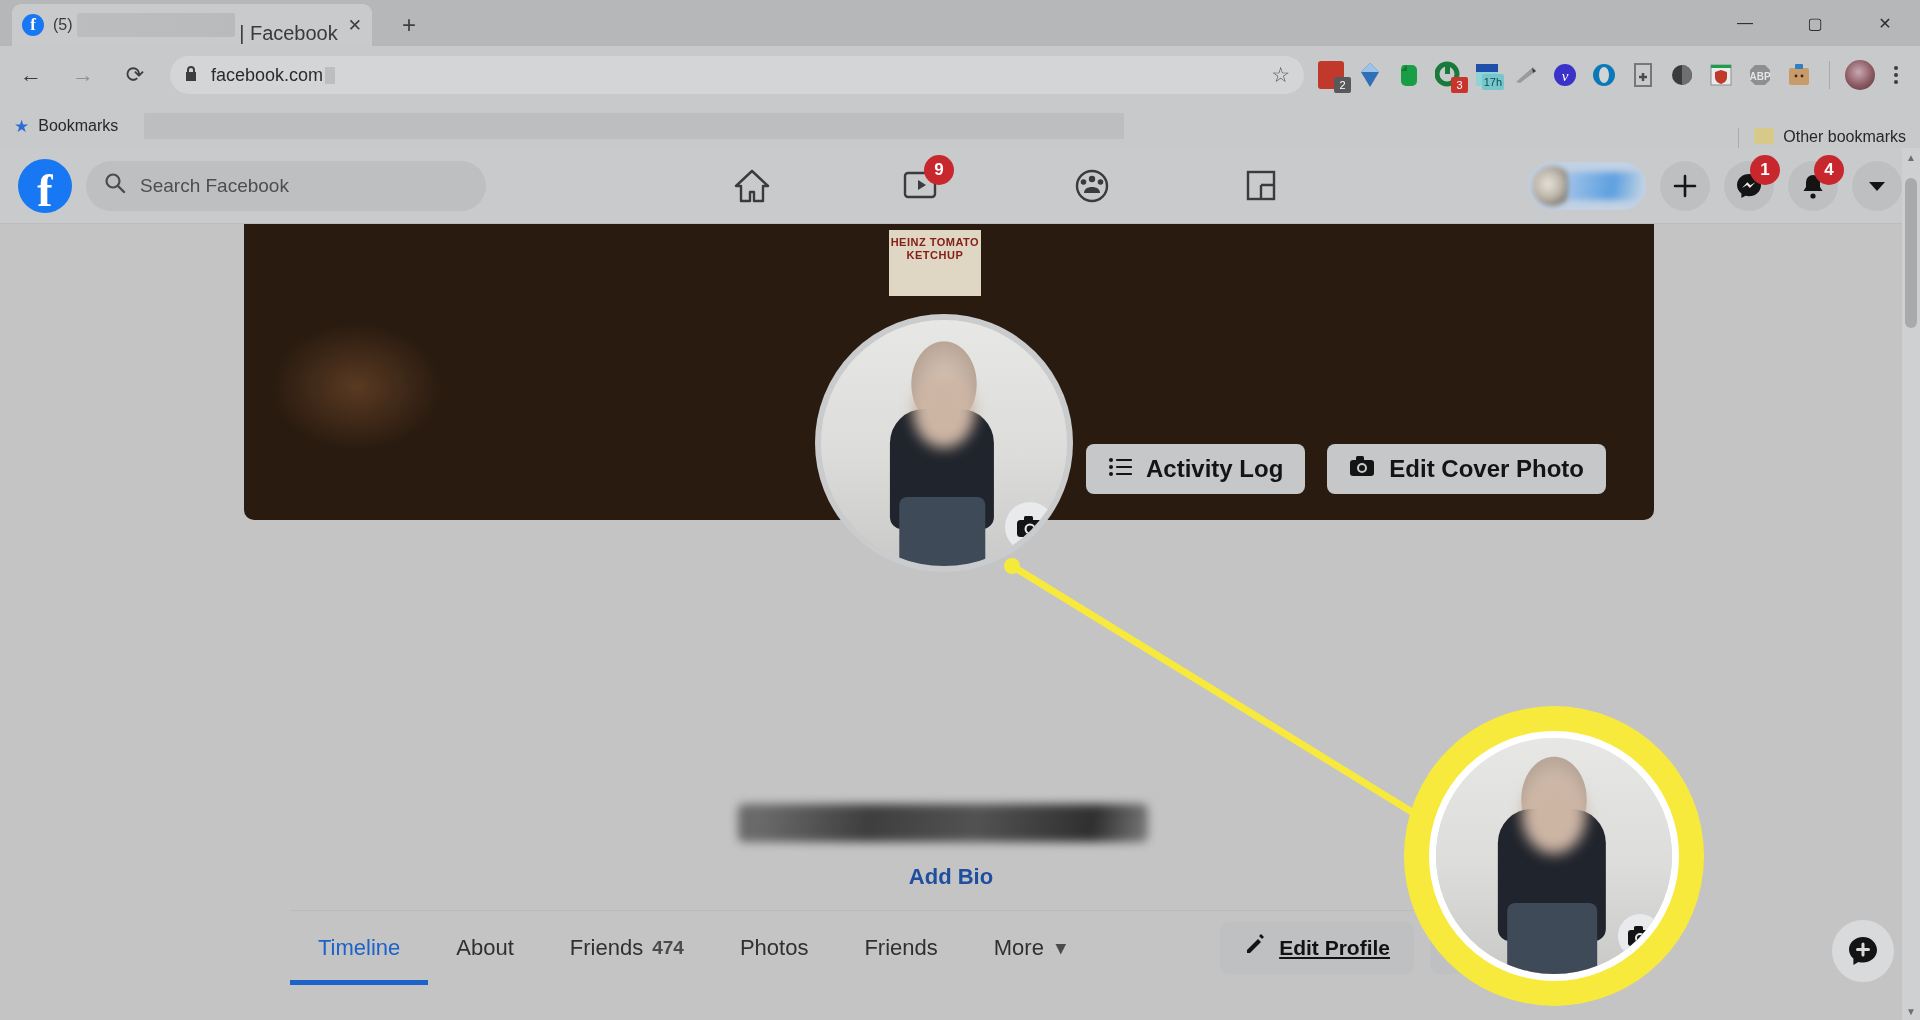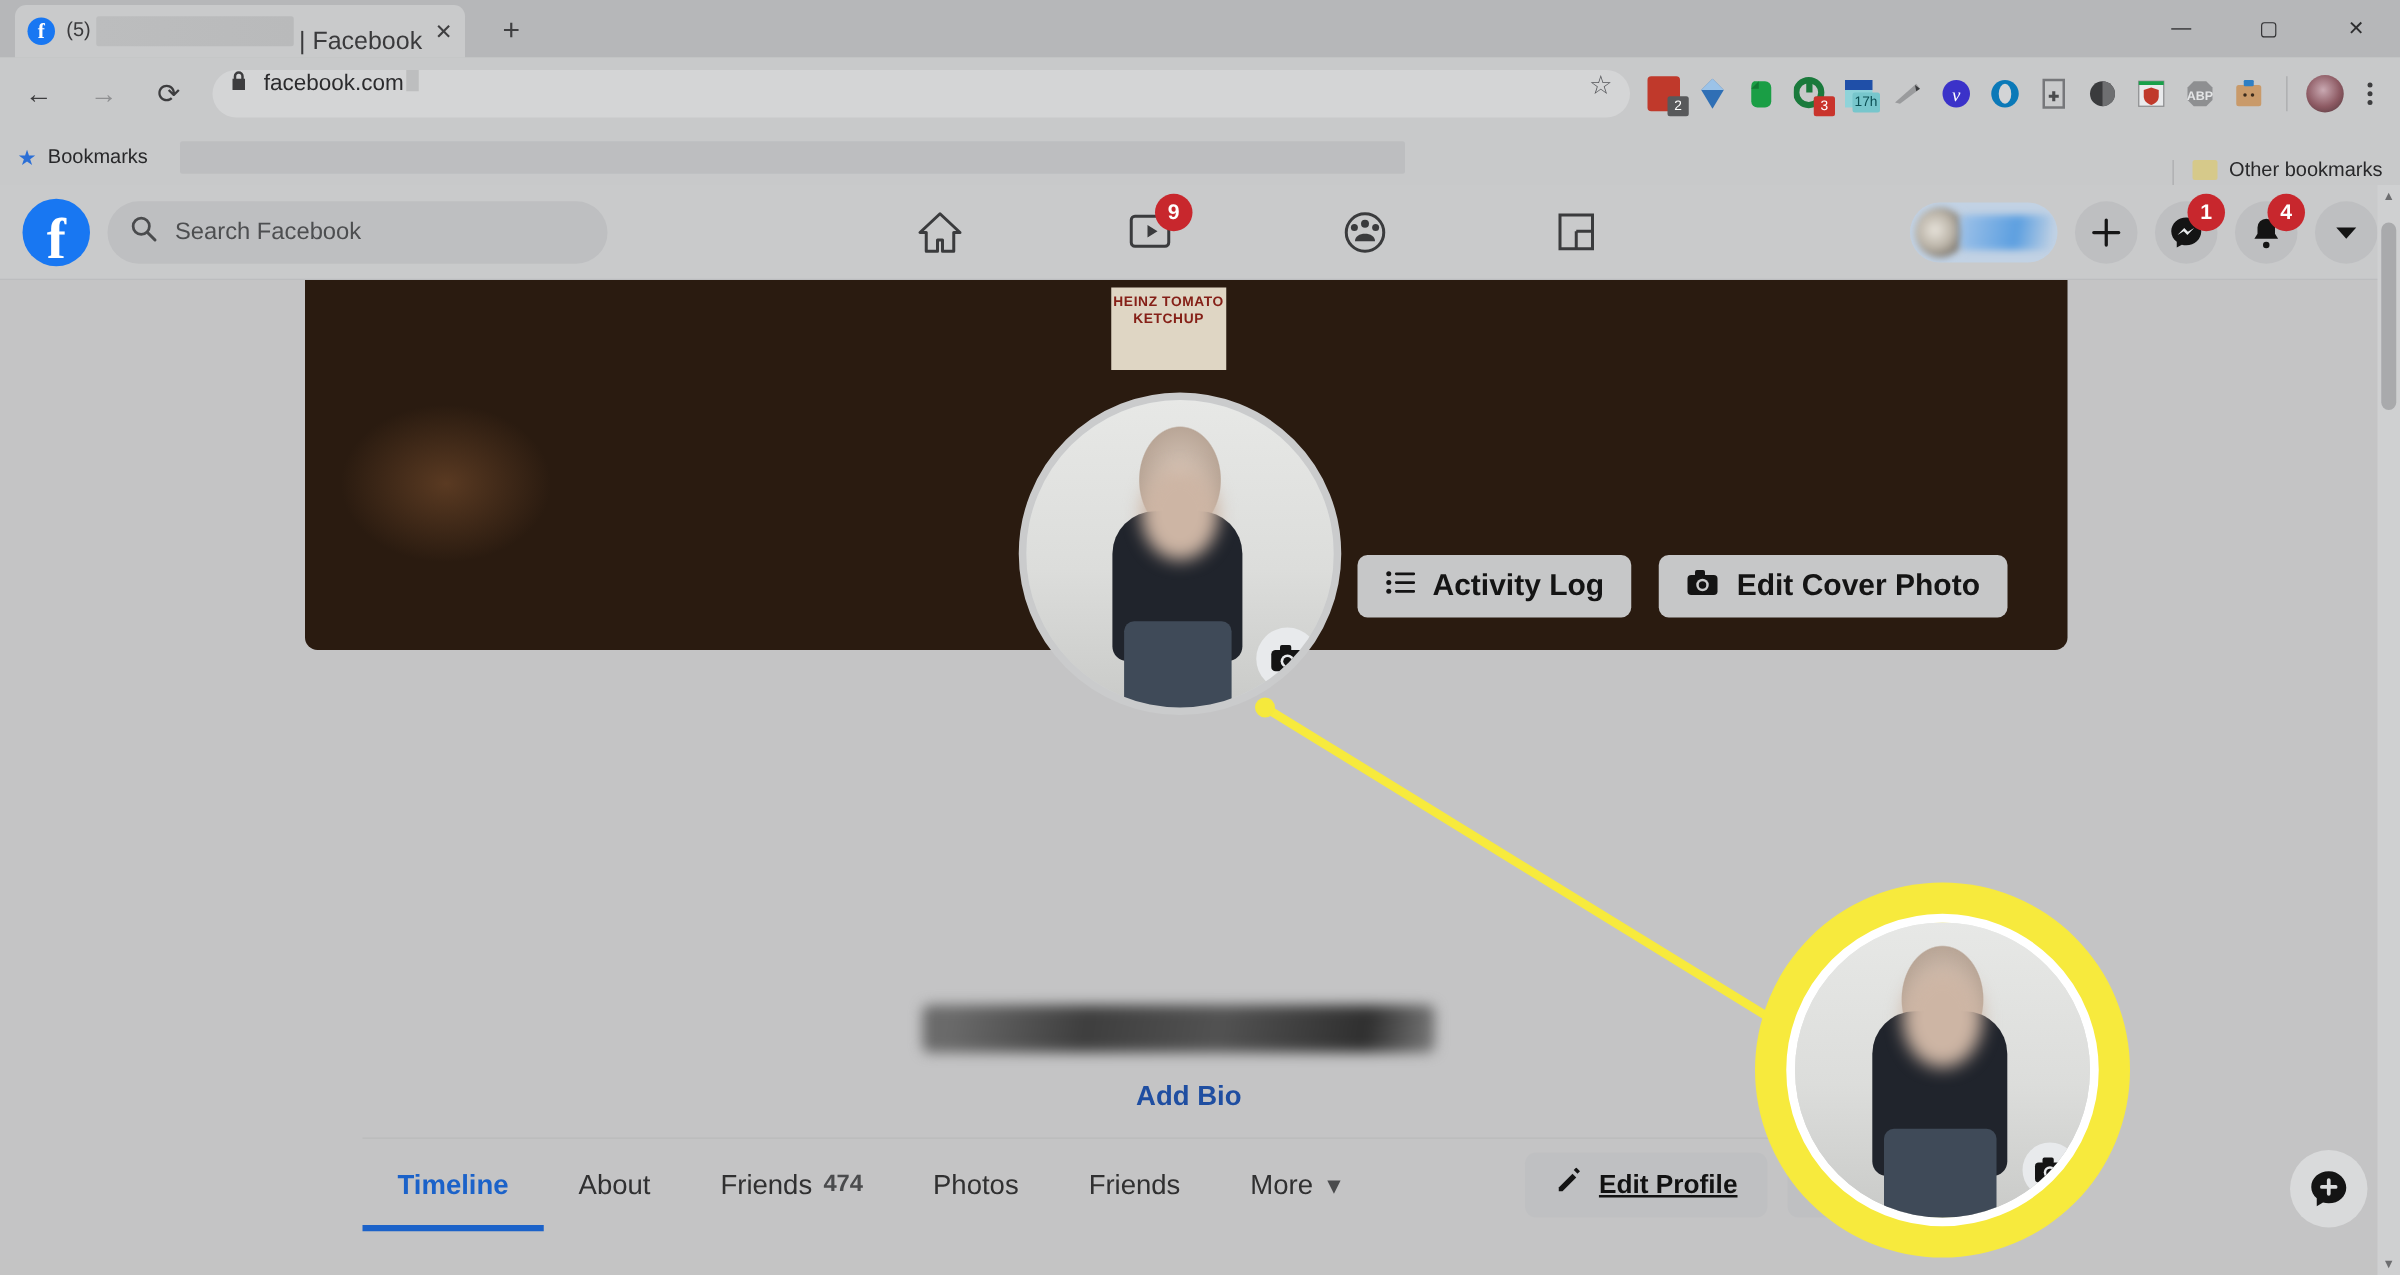--- a/index.html
+++ b/index.html
@@ -51,21 +51,21 @@
   }
   .navbtn {
     width: 42px; height: 42px; margin-left: 10px; border-radius: 50%;
     display: flex; align-items: center; justify-content: center;
     font-size: 22px; color: #3d3d3f; cursor: pointer;
   }
   .navbtn.disabled { color: #8f9092; }
   .omnibox {
     flex: 1 1 auto; height: 38px; margin: 0 12px 0 14px;
     background: #d4d5d6; border-radius: 19px;
-    display: flex; padding: 0 14px; position: relative;
+    display: flex; align-items: center; padding: 0 14px; position: relative;
   }
   .lock { font-size: 15px; color: #3d3d3f; margin-right: 13px; }
   .url { font-size: 18px; color: #2b2b2d; }
   .url-caret {
     display:inline-block; width: 10px; height: 17px;
     background:#bdbebf; margin-left:2px; vertical-align:-3px;
   }
   .star { margin-left: auto; font-size: 21px; color: #55565a; cursor: pointer; }
   .omni-dots { position:absolute; right:-38px; top:14px; width:8px; height:8px;
     border-left:7px solid #6d6e70; border-top:6px solid transparent; border-bottom:6px solid transparent;}
@@ -218,21 +218,21 @@
     font-size: 22px; color: #1f4ea1; font-weight: bold; cursor: pointer;
   }
   .tabs-row {
     position: absolute; left: 290px; top: 686px; width: 1318px; height: 74px;
     border-top: 1px solid #b9babb; display: flex; align-items: center;
   }
   .ptab {
     position: relative; font-size: 22px; color: #303031; padding: 0 28px; height: 74px;
     display: flex; align-items: center; cursor: pointer;
   }
-  .ptab.active { color: #1b62c9; font-weight: bold; }
+  .ptab.active { color: #1b62c9; font-weight: normal; }
   .ptab.active::after {
     content: ""; position: absolute; left: 0; right: 0; bottom: 0; height: 5px; background: #1b62c9;
   }
   .ptab .cnt { font-size: 19px; color: #4a4b4d; margin-left: 9px; font-weight: bold; }
   .tabs-actions { margin-left: auto; display: flex; gap: 16px; }
   .tbtn {
     height: 52px; border-radius: 9px; background: #bfc0c2; color: #121212;
     display: flex; align-items: center; gap: 13px; padding: 0 24px;
     font-size: 21px; font-weight: bold; cursor: pointer; text-decoration: underline;
   }

